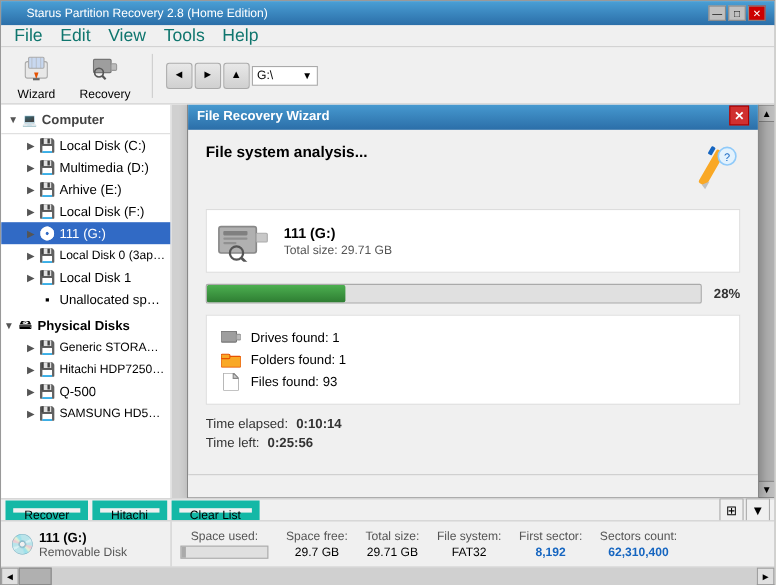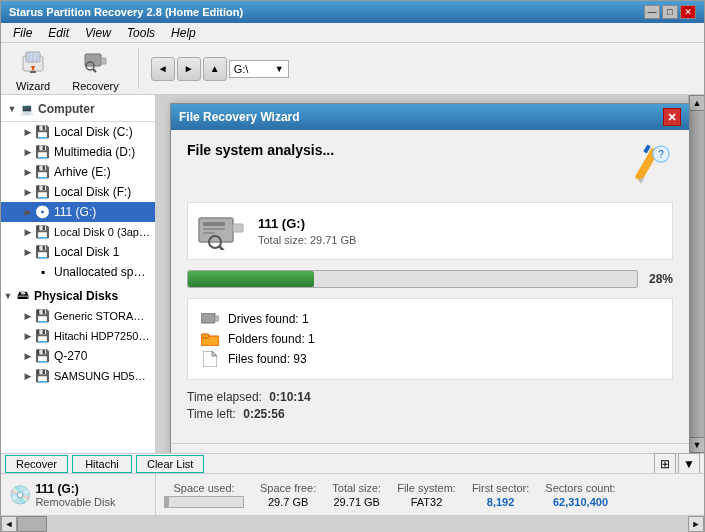--- a/index.html
+++ b/index.html
@@ -29,21 +29,22 @@
       color: white;
       padding: 4px 8px;
       display: flex;
       align-items: center;
       justify-content: space-between;
       height: 22px;
       flex-shrink: 0;
     }
     .title-bar-text {
       font-size: 11px;
-      font-weight: bold;
+      font-weight: normal;
+      margin-left: 15px;
     }
     .title-bar-controls {
       display: flex;
       gap: 2px;
     }
     .title-btn {
       width: 16px;
       height: 14px;
       background: #c0c0c0;
       border: 1px solid #888;
@@ -60,24 +61,23 @@
       background: #f0f0f0;
       border-bottom: 1px solid #ccc;
       display: flex;
       align-items: center;
       padding: 2px 4px;
       height: 20px;
       flex-shrink: 0;
     }
     .menu-item {
       padding: 2px 8px;
-      font-size: 12px;
-      cursor: pointer;
-      color: #000000;
-      font-style: italic;
+      font-size: 16px;
+      cursor: pointer;
+      color: #0f766e;
     }
 
     
     .toolbar {
       background: #f0f0f0;
       border-bottom: 1px solid #ccc;
       display: flex;
       align-items: center;
       padding: 4px 8px;
       gap: 8px;
@@ -190,21 +190,21 @@
       position: relative;
       overflow: hidden;
     }
 
     
     .modal-overlay {
       position: absolute;
       top: 0; left: 0; right: 0; bottom: 0;
       background: rgba(0,0,0,0.15);
       display: flex;
-      align-items: center;
+      align-items: flex-end;
       justify-content: center;
       padding-top: 20px;
       z-index: 100;
     }
 
     
     .dialog {
       width: 520px;
       background: #f0f0f0;
       border: 1px solid #888;
@@ -353,21 +353,21 @@
       align-items: center;
       justify-content: space-between;
       padding: 10px 16px;
       border-top: 1px solid #ccc;
       background: #f0f0f0;
     }
     .dialog-btn {
       padding: 4px 16px;
       font-size: 12px;
       background: #f0f0f0;
-      border: 1px solid #14b8a6;
+      border: 7px solid #14b8a6;
       cursor: pointer;
       min-width: 60px;
       text-align: center;
     }
 
     
     .status-bar {
       height: 42px;
       background: #f0f0f0;
       border-top: 1px solid #ccc;
@@ -621,21 +621,21 @@
           <span class="tree-label" style="font-size:11px;">Generic STORAGE D…</span>
         </div>
         <div class="tree-item" style="padding-left:20px;">
           <span class="tree-expander">▶</span>
           <span class="tree-icon">💾</span>
           <span class="tree-label" style="font-size:11px;">Hitachi HDP72501…</span>
         </div>
         <div class="tree-item" style="padding-left:20px;">
           <span class="tree-expander">▶</span>
           <span class="tree-icon">💾</span>
-          <span class="tree-label">Q-270</span>
+          <span class="tree-label">Q-500</span>
         </div>
         <div class="tree-item" style="padding-left:20px;">
           <span class="tree-expander">▶</span>
           <span class="tree-icon">💾</span>
           <span class="tree-label" style="font-size:11px;">SAMSUNG HD502H…</span>
         </div>
       </div>
     </div>
 
     <div class="right-panel">

